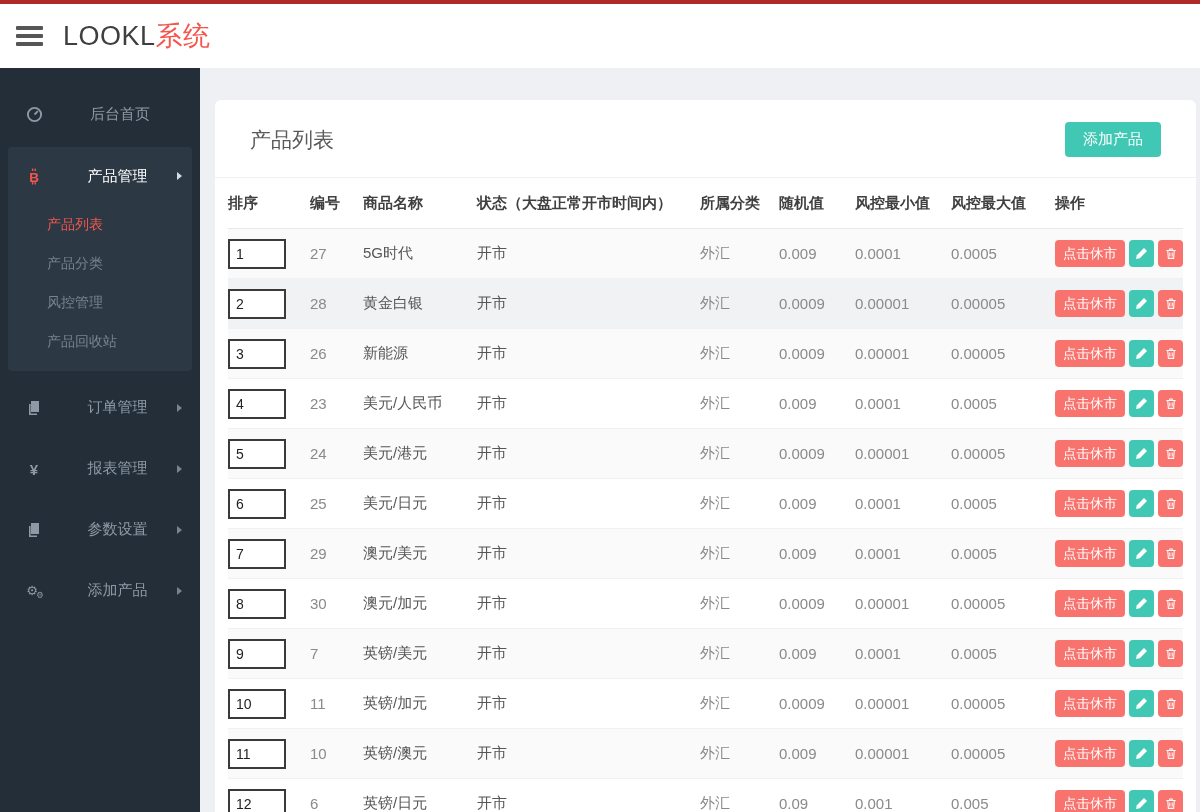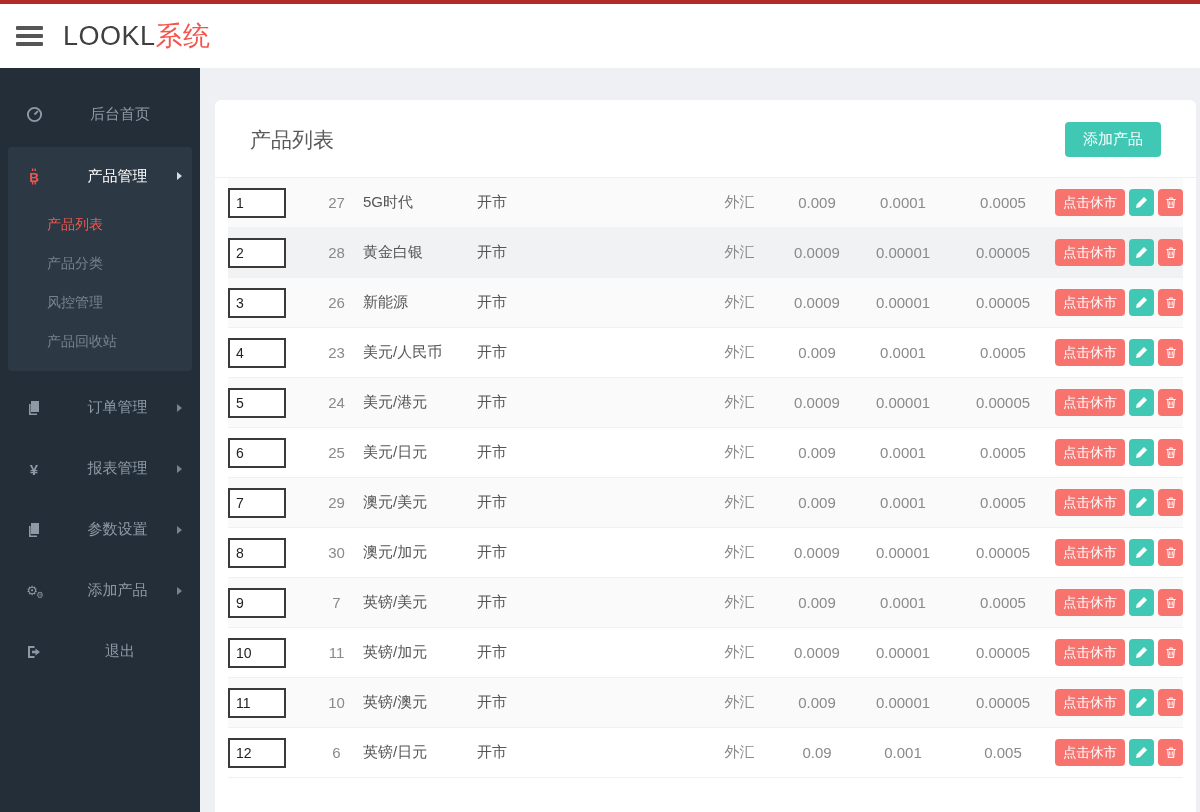--- a/index.html
+++ b/index.html
@@ -35,21 +35,21 @@
   .panel-header { display: flex; align-items: center; justify-content: space-between; padding: 22px 35px 20px 35px; border-bottom: 1px solid #f0f0f0; }
   .panel-title { font-size: 21px; color: #5a5a5a; font-weight: normal; }
   .btn-add { background: #41c8b5; color: #fff; border: none; font-size: 15px; height: 35px; padding: 0 18px; border-radius: 4px; cursor: pointer; font-family: inherit; }
 
   .table { padding: 0 13px; }
   .thead, .trow { display: grid; grid-template-columns: 82px 53px 114px 223px 79px 76px 96px 104px 1fr; align-items: center; }
   .thead { height: 51px; font-size: 15px; font-weight: bold; color: #404040; border-bottom: 1px solid #e8e8e8; }
   .trow { height: 50px; font-size: 15px; border-bottom: 1px solid #f1f1f1; background: #fff; }
   .trow.stripe { background: #fafafa; }
   .trow.hovered { background: #f1f2f3; }
-  .cell-gray { color: #8a8a8a; text-align: center; }
+  .cell-gray { color: #8a8a8a; }
   .cell-dark { color: #565656; }
   .sort-input { width: 58px; height: 30px; border: 2px solid #3a3a3a; background: #fff; font-size: 14px; padding: 0 6px; font-family: inherit; color: #222; }
   .ops { display: flex; align-items: center; gap: 4px; }
   .btn-close { background: #f8736d; color: #fff; border: none; height: 27px; padding: 0 8px; font-size: 13.5px; border-radius: 4px; cursor: pointer; white-space: nowrap; font-family: inherit; }
   .btn-sq { width: 25px; height: 27px; border: none; border-radius: 4px; display: flex; align-items: center; justify-content: center; cursor: pointer; }
   .btn-edit { background: #41c8b5; }
   .btn-del { background: #f8736d; }
 </style>
 </head>
 <body>
@@ -129,38 +129,40 @@
       <div class="menu-item">
         <span class="mi-icon">
           <svg width="19" height="17" viewBox="0 0 19 16" fill="currentColor">
             <text x="7" y="12.5" text-anchor="middle" font-size="13">⚙</text>
             <text x="15" y="15.5" text-anchor="middle" font-size="8.5">⚙</text>
           </svg>
         </span>
         <span class="mi-label">添加产品</span>
         <span class="arrow-right"></span>
       </div>
-      <div class="menu-item">
-        <span class="mi-icon">
-          <svg width="16" height="16" viewBox="0 0 16 16" fill="currentColor">
-            <path d="M8.5 2v2H4v8h4.5v2H2V2z"></path>
-            <path d="M9.5 4.5L14 8l-4.5 3.5V9.2H6V6.8h3.5z"></path>
-          </svg>
-        </span>
-        <span class="mi-label">退出</span>
-      </div>
     </div>
 
   <div class="main">
     <div class="panel">
       <div class="panel-header">
         <h2 class="panel-title">产品列表</h2>
         <button class="btn-add">添加产品</button>
       </div>
       <div class="table">
+        <div class="thead" id="thead">
+            <div>排序</div>
+            <div>编号</div>
+            <div>商品名称</div>
+            <div>状态（大盘正常开市时间内）</div>
+            <div>所属分类</div>
+            <div>随机值</div>
+            <div>风控最小值</div>
+            <div>风控最大值</div>
+            <div>操作</div>
+          </div>
         <div id="tbody">
             <div class="trow stripe">
     <div><input class="sort-input" value="1" style=""></div>
     <div class="cell-gray">27</div>
     <div class="cell-dark">5G时代</div>
     <div class="cell-dark">开市</div>
     <div class="cell-gray">外汇</div>
     <div class="cell-gray">0.009</div>
     <div class="cell-gray">0.0001</div>
     <div class="cell-gray">0.0005</div>

